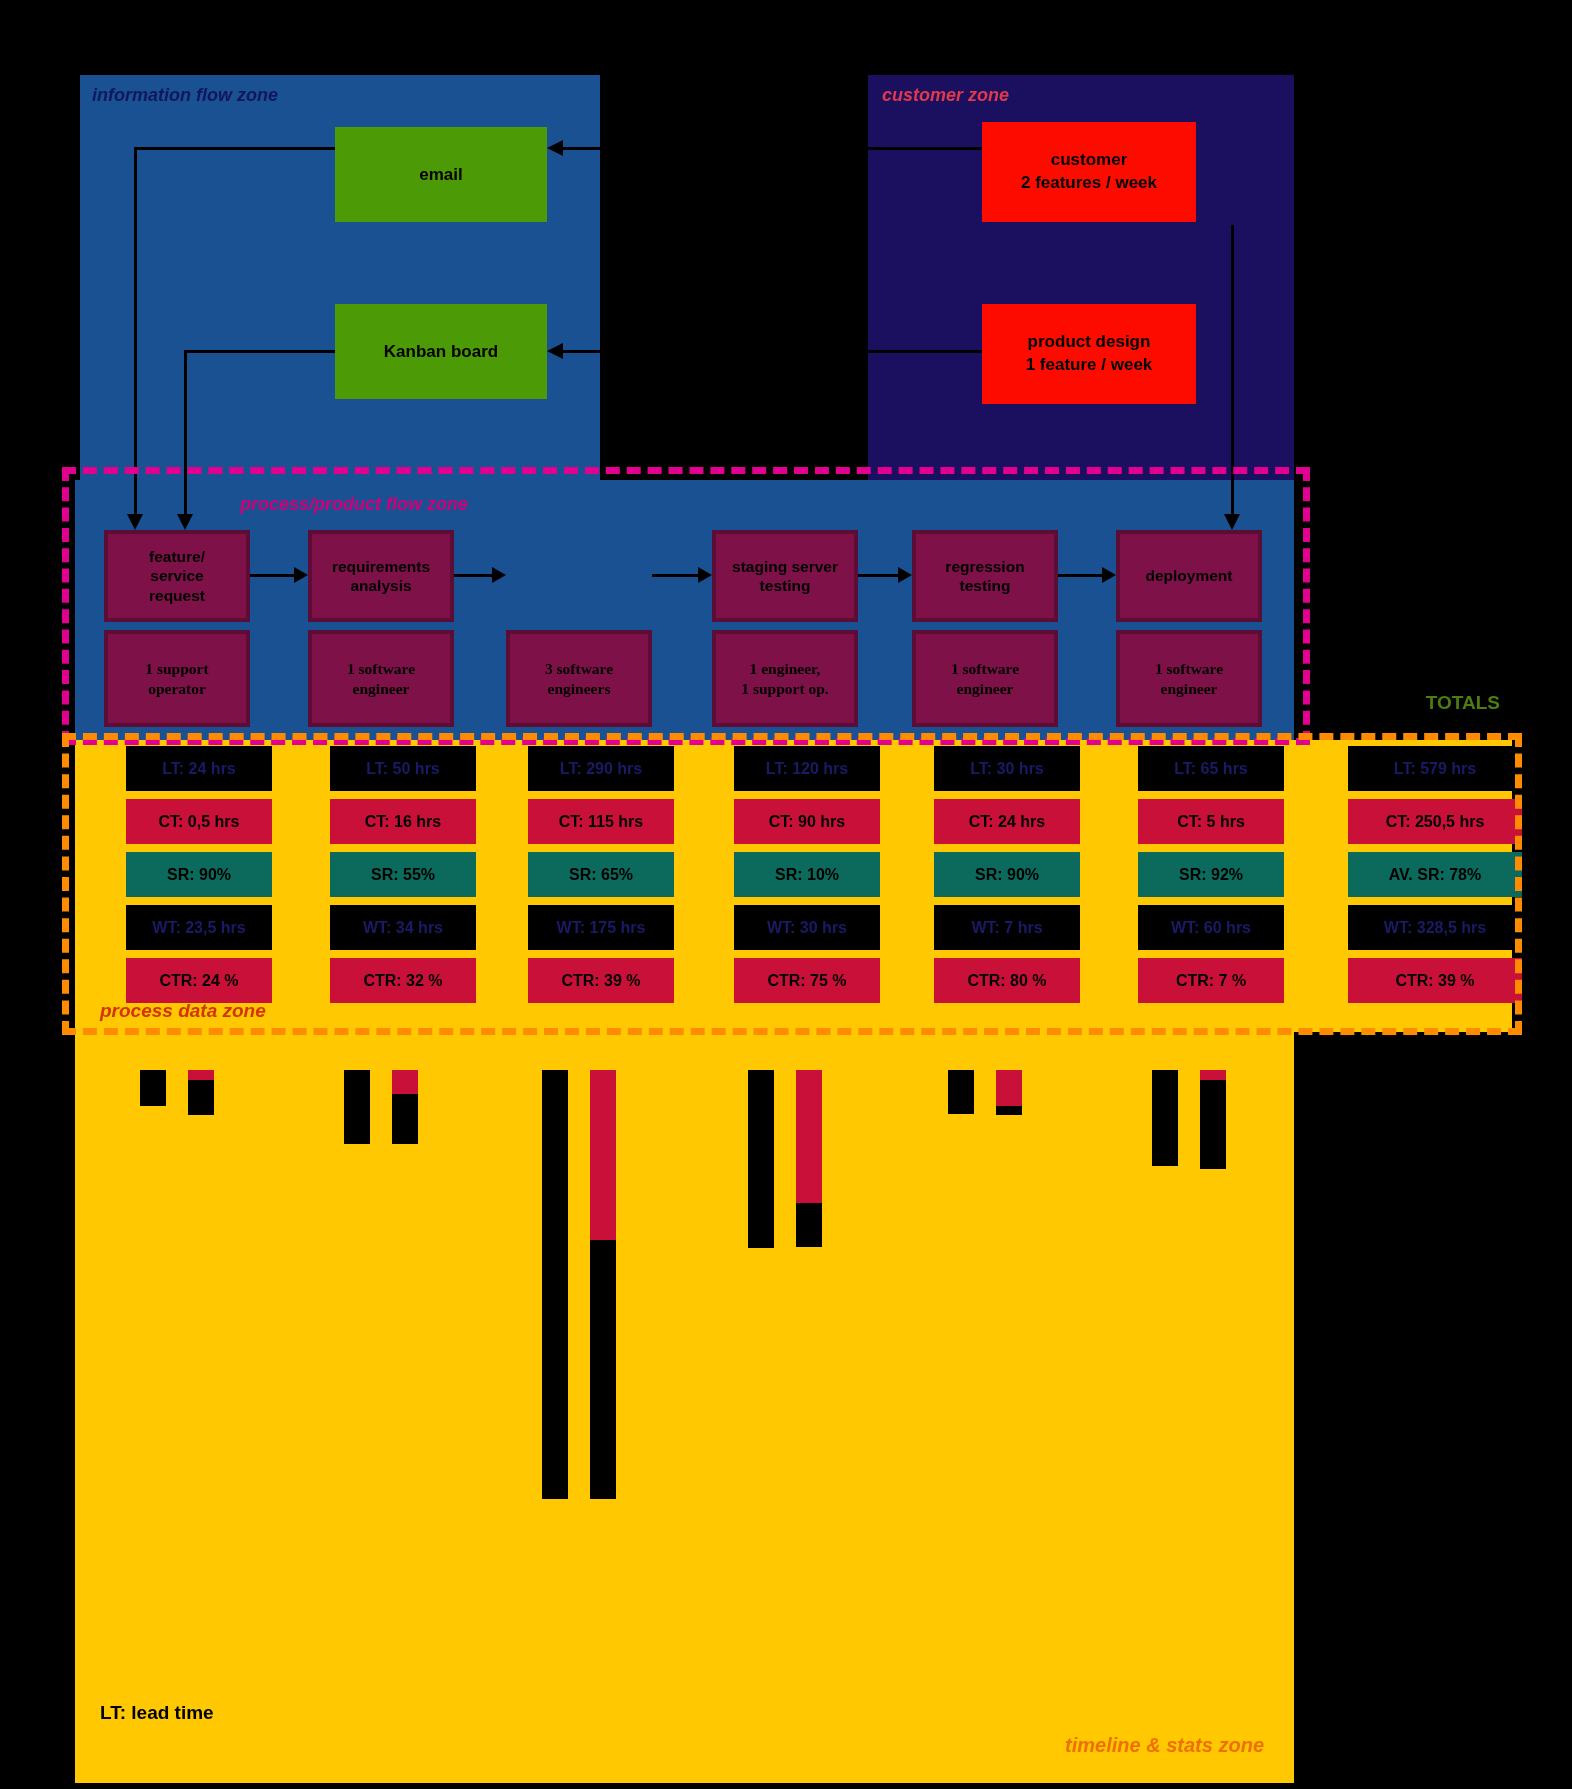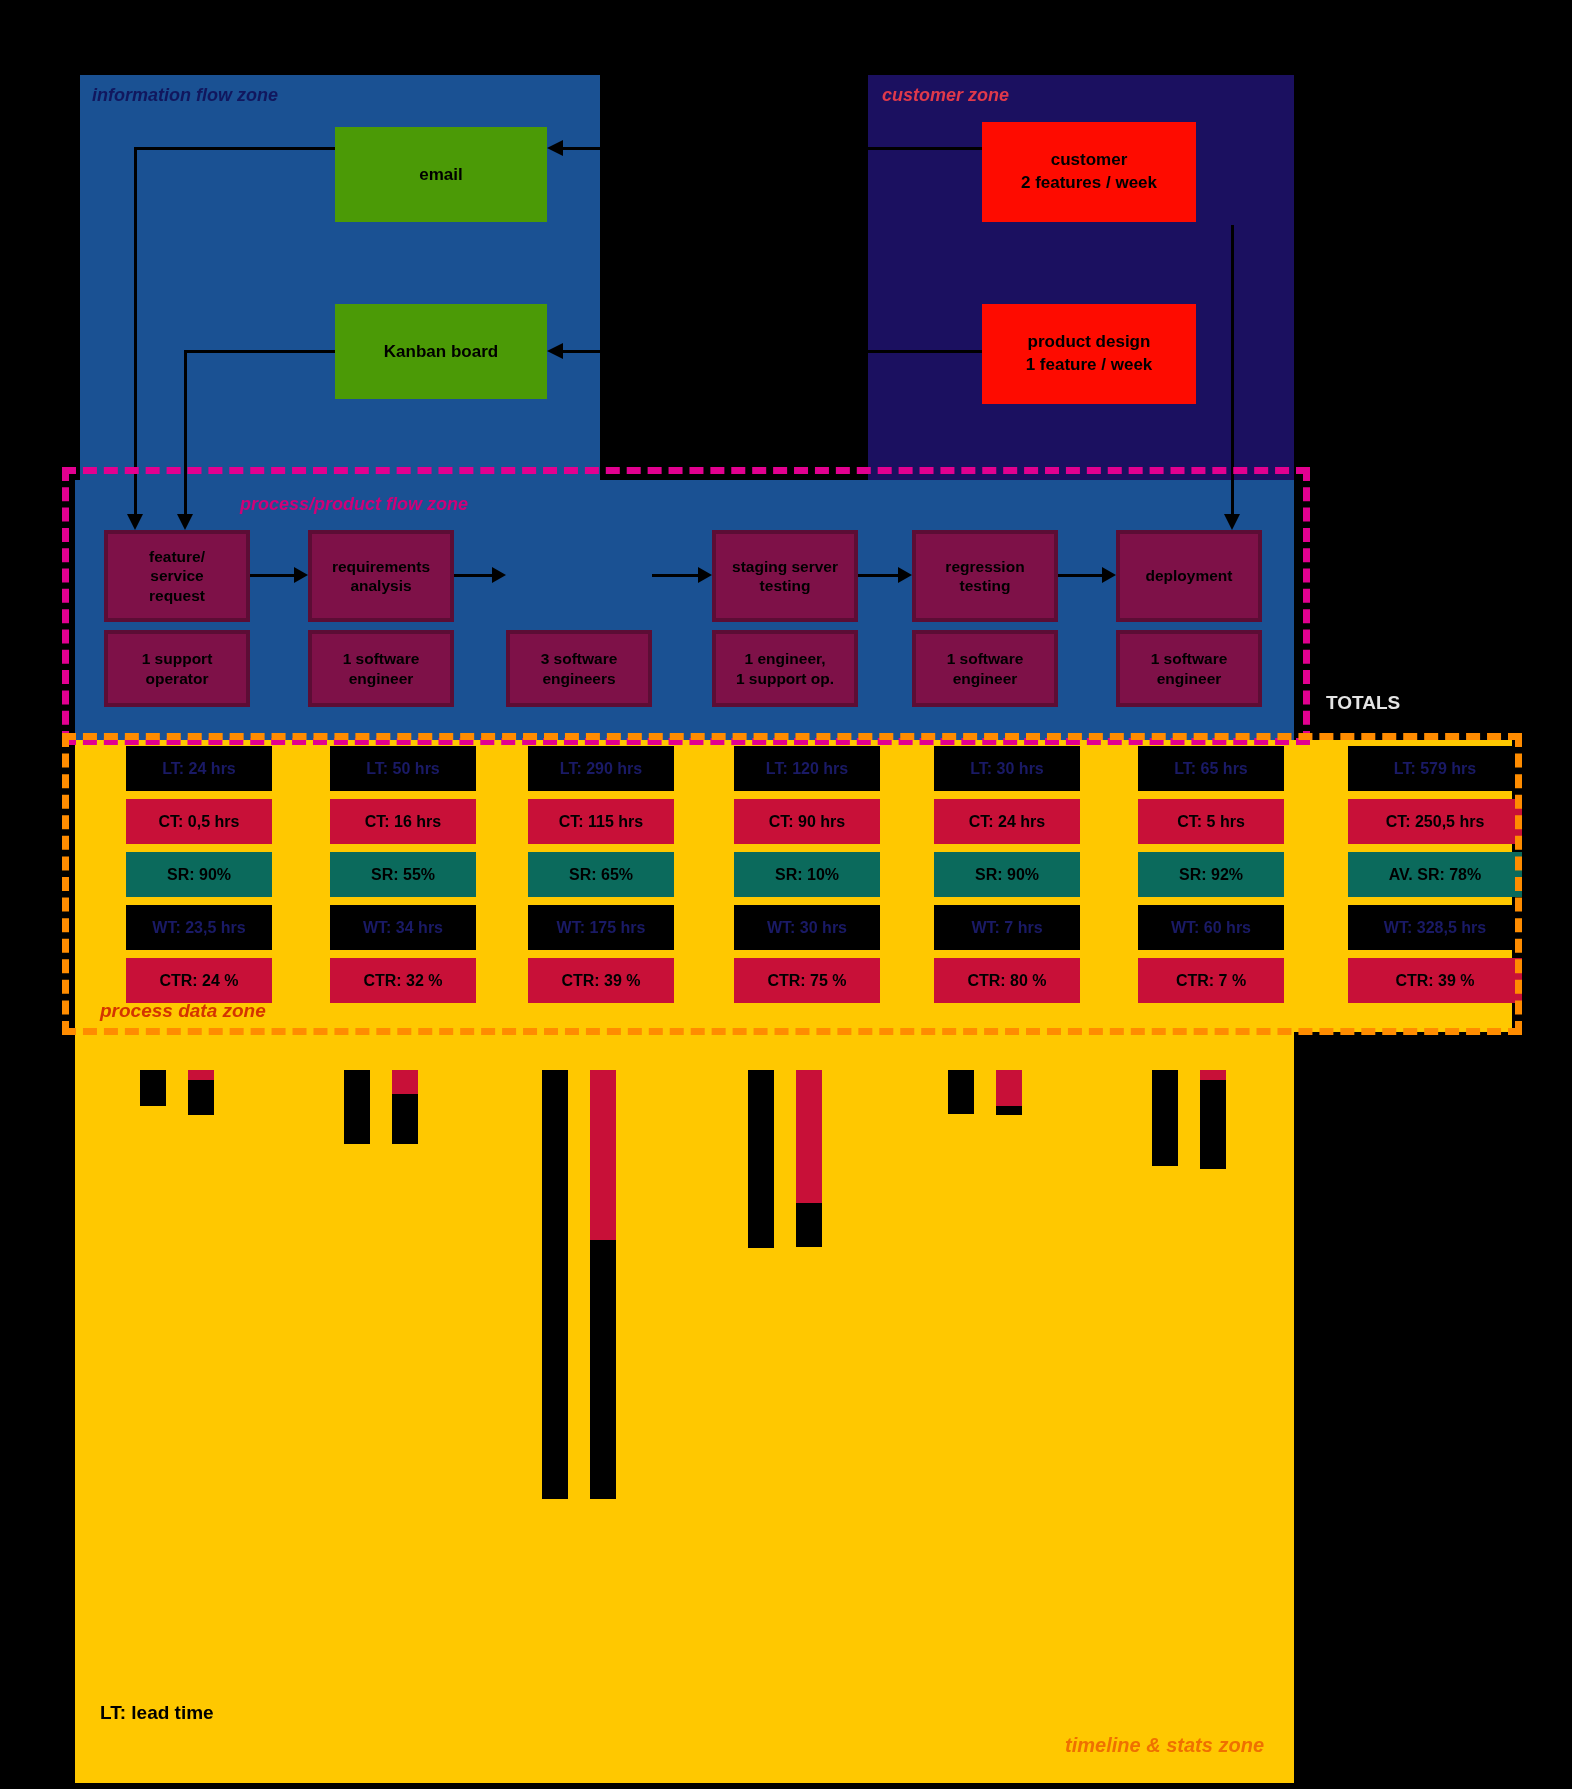--- a/index.html
+++ b/index.html
@@ -14,31 +14,31 @@
 
   .box { position: absolute; display: flex; align-items: center; justify-content: center;
          text-align: center; font-weight: bold; color: #000; white-space: pre-line; z-index: 3; }
   .green-box { background: #4b9a06; font-size: 17px; }
   .red-box   { background: #fe0b00; font-size: 17px; line-height: 1.35; }
 
   .proc-box, .proc-res { position: absolute; width: 146px; background: #7e1148; border: 4px solid #5c0d35;
          display: flex; align-items: center; justify-content: center; text-align: center;
          font-weight: bold; font-size: 15.5px; line-height: 1.25; color: #000; white-space: pre-line; z-index: 3; }
   .proc-box { top: 530px; height: 92px; }
-  .proc-res { top: 630px; height: 77px; }
+  .proc-res { top: 630px; height: 97px; font-family: Liberation Serif, serif; }
 
   .data-col { position: absolute; top: 746px; width: 146px; z-index: 5; margin-left: 22px; }
   .data-col.totals { width: 174px; }
   .row { height: 45px; margin-bottom: 8px; display: flex; align-items: center; justify-content: center;
          font-weight: bold; font-size: 16px; }
   .row.lt, .row.wt { background: #000; color: #1a1a66; }
   .row.ct, .row.ctr { background: #c81038; color: #000; }
   .row.sr { background: #0b6a5c; color: #000; }
-  .totals-heading { position: absolute; left: 1326px; top: 692px; width: 174px; text-align: left;
-         color: #e5e5e5; font-weight: bold; font-size: 19px; }
+  .totals-heading { position: absolute; left: 1326px; top: 692px; width: 174px; text-align: right;
+         color: #4d7c0f; font-weight: bold; font-size: 19px; }
 
   .hline, .vline { position: absolute; background: #000; z-index: 2; }
   .hline { height: 3px; }
   .vline { width: 3px; }
   .ah { position: absolute; width: 0; height: 0; z-index: 2; }
   .ah.left  { border-top: 8px solid transparent; border-bottom: 8px solid transparent; border-right: 16px solid #000; }
   .ah.right { border-top: 8px solid transparent; border-bottom: 8px solid transparent; border-left: 14px solid #000; }
   .ah.down  { border-left: 8px solid transparent; border-right: 8px solid transparent; border-top: 16px solid #000; }
 
   .bar-pair { position: absolute; top: 38px; display: flex; gap: 22px; align-items: flex-start; z-index: 3; }

